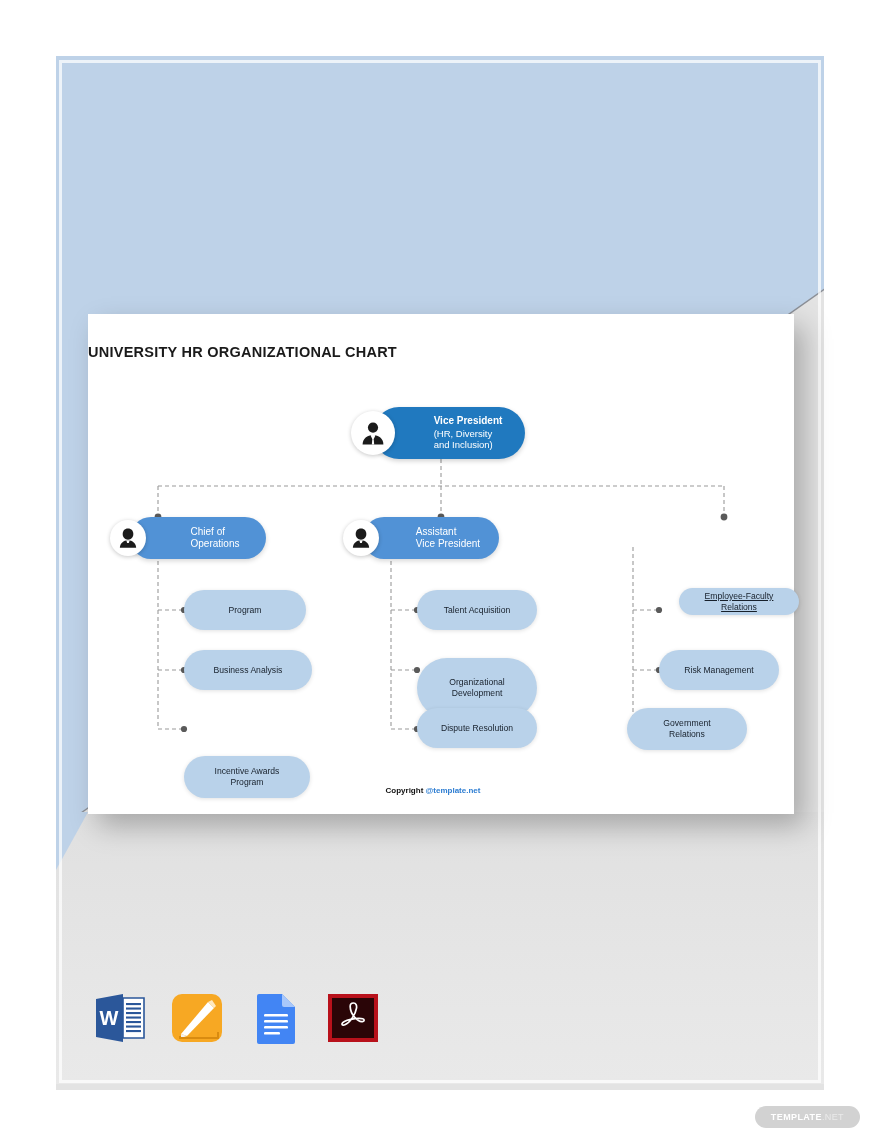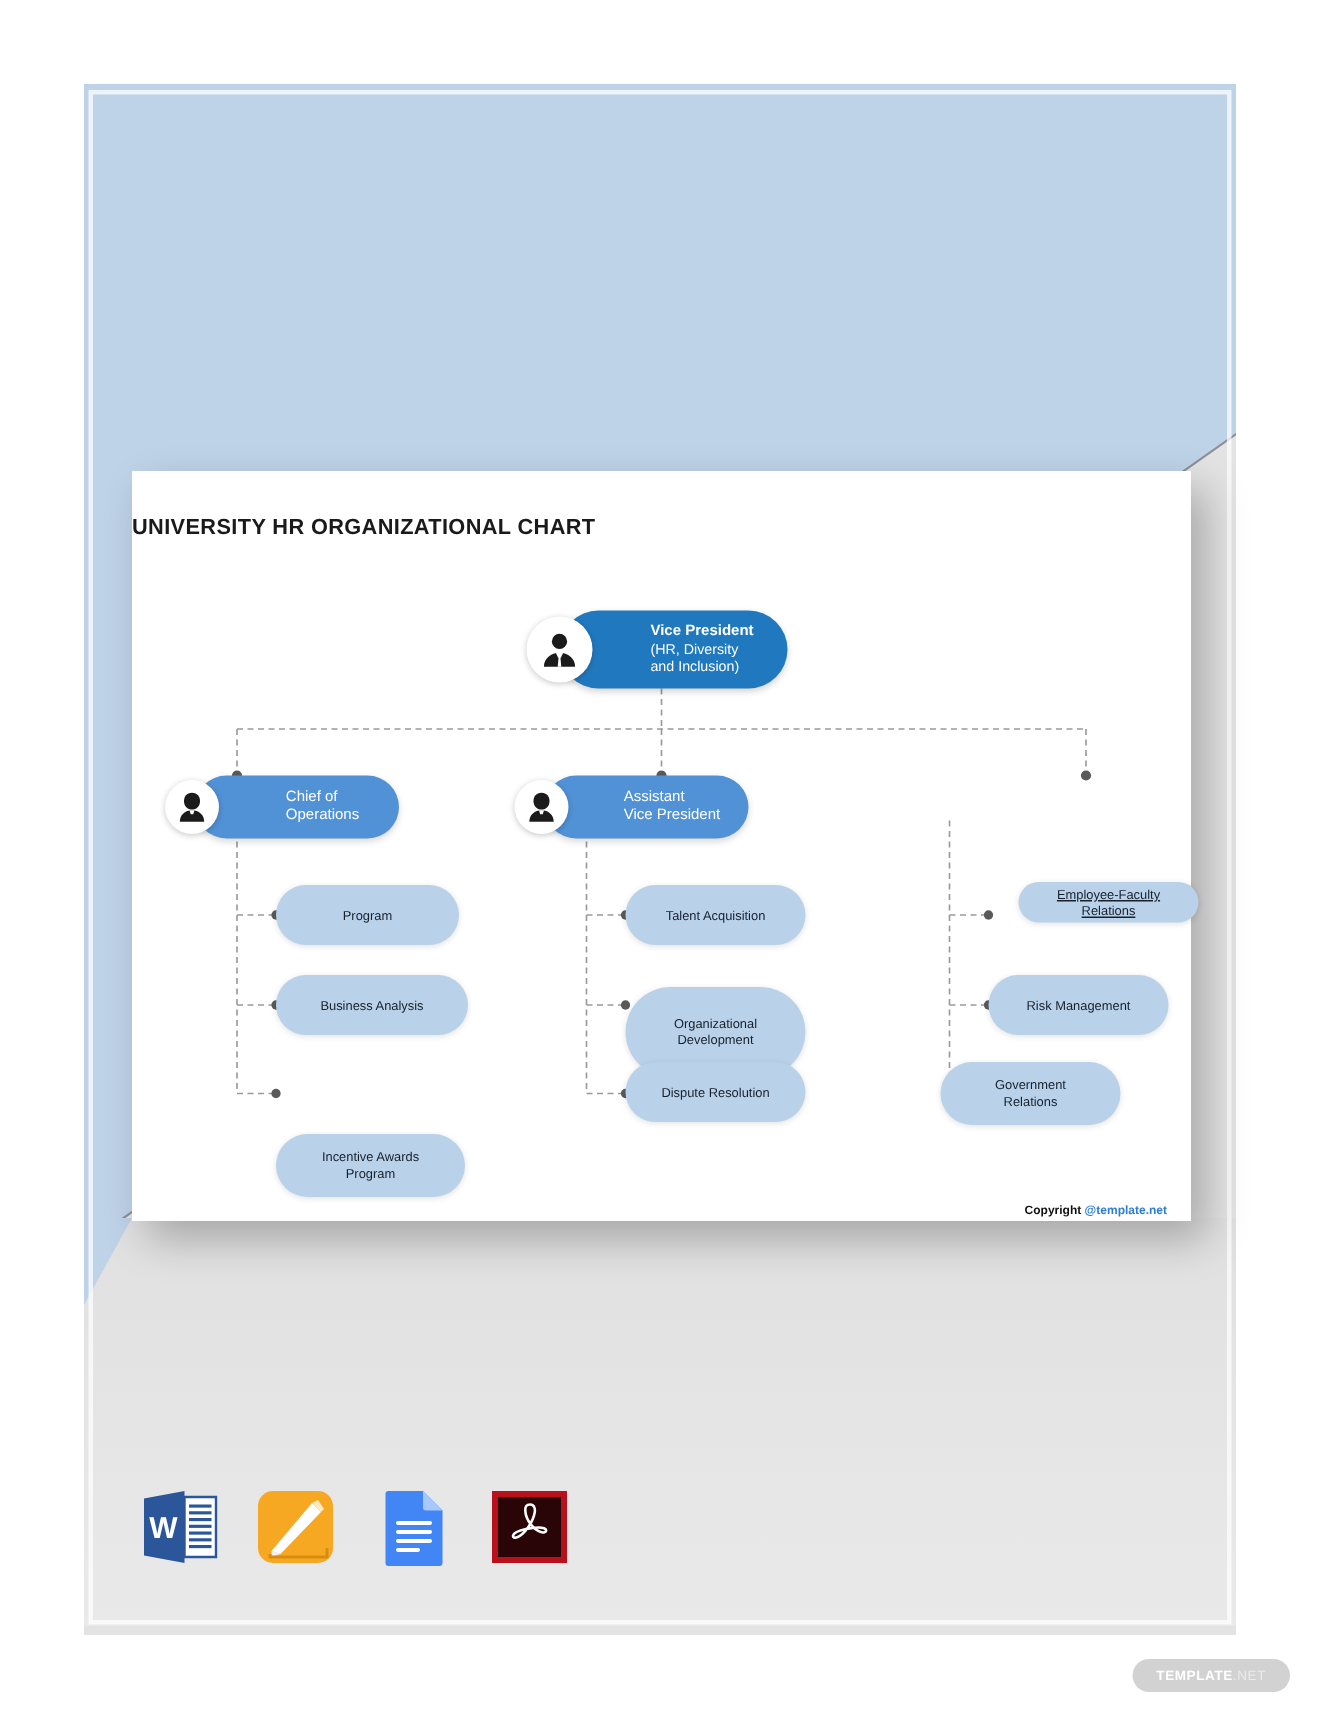--- a/index.html
+++ b/index.html
@@ -192,23 +192,23 @@
     justify-content: center;
     text-align: center;
     font-size: 8.6px;
     line-height: 1.25;
     padding: 0 10px;
     box-shadow: 0 1px 4px rgba(0,0,0,0.12);
   }
 
   .copyright {
     position: absolute;
-    left: 0; top: 488px;
+    left: 0; top: 472px;
     width: 690px;
-    text-align: right;
+    text-align: center;
     font-size: 8px;
     color: #111111;
     font-weight: bold;
   }
   .copyright .link { color: #2d7dd2; }
 
   
   .icon-row {
     position: absolute;
     left: 90px; top: 988px;

